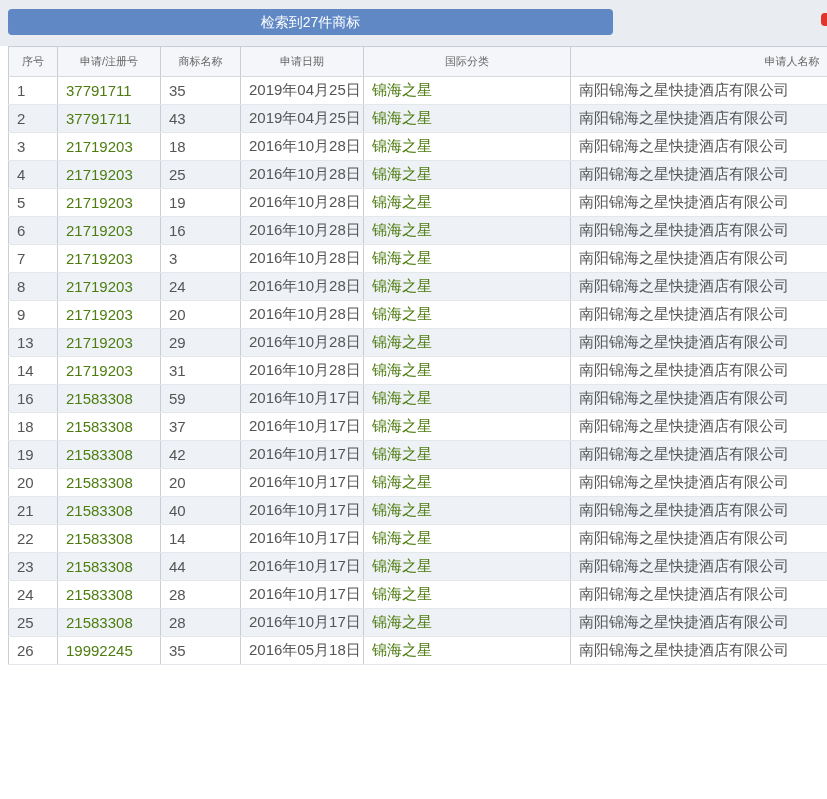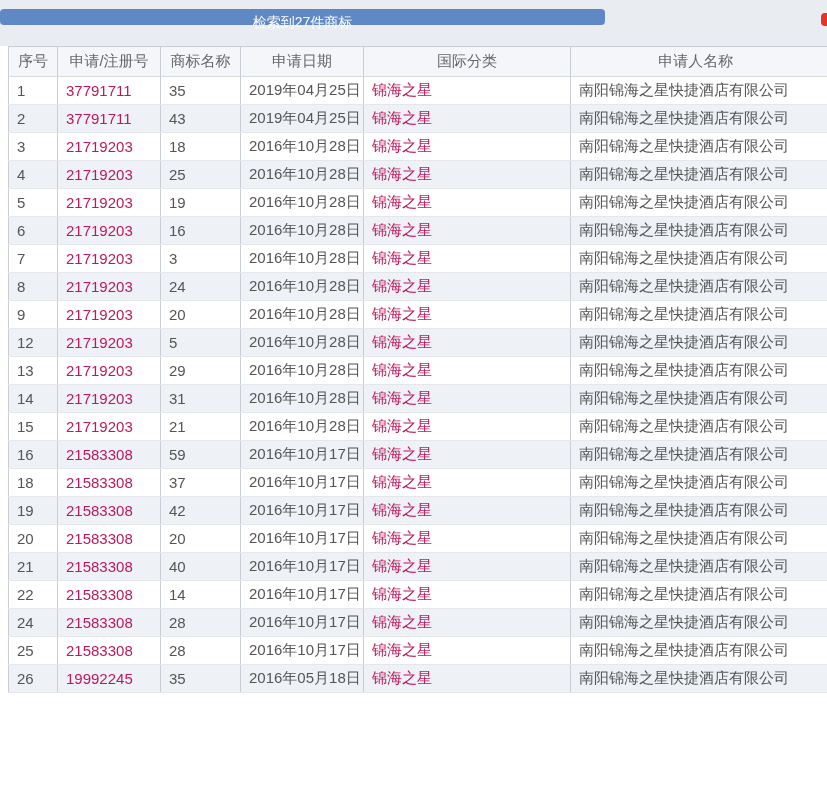--- a/index.html
+++ b/index.html
@@ -6,46 +6,46 @@
   body {
     width:827px; height:799px; overflow:hidden; position:relative;
     background:#ffffff;
     font-family:"Liberation Sans","DejaVu Sans",sans-serif;
   }
   .topbar {
     position:relative; width:827px; height:46px;
     background:#e9edf2; box-sizing:border-box; padding-top:9px;
   }
   .banner {
-    width:605px; height:16px; line-height:26px;
+    margin-left:8px; width:605px; height:26px; line-height:26px;
     background:#5f88c5; color:#ffffff; text-align:center;
     font-size:14px; border-radius:4px;
   }
   .red-partial {
     position:absolute; top:13px; right:-3px; width:9px; height:13px;
     background:#e0352b; border-radius:4px 0 0 4px;
   }
   table {
     margin-left:8px; width:819px; table-layout:fixed;
     border-collapse:collapse; font-size:15px; color:#555555;
   }
   th, td {
     border-left:1px solid #c9ced6;
     border-bottom:1px solid #e3e7eb;
     overflow:hidden; white-space:nowrap; box-sizing:border-box;
   }
   th {
     height:30px; background:#f4f6f9; color:#666666; font-weight:normal;
     border-top:1px solid #c9ced6; border-bottom:1px solid #d6dbe1;
-    text-align:center; font-size:15px;
-  }
-  th.col-applicant { padding-right:8px; }
+    text-align:center; font-size:11px;
+  }
+  th.col-applicant { text-align:right; padding-right:8px; }
   td { height:28px; padding-left:8px; text-align:left; }
   tbody tr:nth-child(even) td { background:#eef2f7; }
-  a.lnk { color:#be185d; text-decoration:none; cursor:pointer; }
+  a.lnk { color:#4d7c0f; text-decoration:none; cursor:pointer; }
 </style>
 </head>
 <body>
 
 <div class="topbar">
   <div class="banner">检索到27件商标</div>
   <div class="red-partial"></div>
 </div>
 
 <table>
@@ -134,95 +134,87 @@
   </tr>
       <tr>
     <td><span>9</span></td>
     <td><a class="lnk">21719203</a></td>
     <td><span>20</span></td>
     <td><span>2016年10月28日</span></td>
     <td><a class="lnk">锦海之星</a></td>
     <td><span>南阳锦海之星快捷酒店有限公司</span></td>
   </tr>
       <tr>
-    <td><span>12</span></td>
-    <td><a class="lnk">21719203</a></td>
-    <td><span>5</span></td>
-    <td><span>2016年10月28日</span></td>
-    <td><a class="lnk">锦海之星</a></td>
-    <td><span>南阳锦海之星快捷酒店有限公司</span></td>
-  </tr>
-      <tr>
     <td><span>13</span></td>
     <td><a class="lnk">21719203</a></td>
     <td><span>29</span></td>
     <td><span>2016年10月28日</span></td>
     <td><a class="lnk">锦海之星</a></td>
     <td><span>南阳锦海之星快捷酒店有限公司</span></td>
   </tr>
       <tr>
     <td><span>14</span></td>
     <td><a class="lnk">21719203</a></td>
     <td><span>31</span></td>
     <td><span>2016年10月28日</span></td>
     <td><a class="lnk">锦海之星</a></td>
     <td><span>南阳锦海之星快捷酒店有限公司</span></td>
   </tr>
       <tr>
-    <td><span>15</span></td>
-    <td><a class="lnk">21719203</a></td>
+    <td><span>16</span></td>
+    <td><a class="lnk">21583308</a></td>
+    <td><span>59</span></td>
+    <td><span>2016年10月17日</span></td>
+    <td><a class="lnk">锦海之星</a></td>
+    <td><span>南阳锦海之星快捷酒店有限公司</span></td>
+  </tr>
+      <tr>
+    <td><span>18</span></td>
+    <td><a class="lnk">21583308</a></td>
+    <td><span>37</span></td>
+    <td><span>2016年10月17日</span></td>
+    <td><a class="lnk">锦海之星</a></td>
+    <td><span>南阳锦海之星快捷酒店有限公司</span></td>
+  </tr>
+      <tr>
+    <td><span>19</span></td>
+    <td><a class="lnk">21583308</a></td>
+    <td><span>42</span></td>
+    <td><span>2016年10月17日</span></td>
+    <td><a class="lnk">锦海之星</a></td>
+    <td><span>南阳锦海之星快捷酒店有限公司</span></td>
+  </tr>
+      <tr>
+    <td><span>20</span></td>
+    <td><a class="lnk">21583308</a></td>
+    <td><span>20</span></td>
+    <td><span>2016年10月17日</span></td>
+    <td><a class="lnk">锦海之星</a></td>
+    <td><span>南阳锦海之星快捷酒店有限公司</span></td>
+  </tr>
+      <tr>
     <td><span>21</span></td>
-    <td><span>2016年10月28日</span></td>
-    <td><a class="lnk">锦海之星</a></td>
-    <td><span>南阳锦海之星快捷酒店有限公司</span></td>
-  </tr>
-      <tr>
-    <td><span>16</span></td>
-    <td><a class="lnk">21583308</a></td>
-    <td><span>59</span></td>
-    <td><span>2016年10月17日</span></td>
-    <td><a class="lnk">锦海之星</a></td>
-    <td><span>南阳锦海之星快捷酒店有限公司</span></td>
-  </tr>
-      <tr>
-    <td><span>18</span></td>
-    <td><a class="lnk">21583308</a></td>
-    <td><span>37</span></td>
-    <td><span>2016年10月17日</span></td>
-    <td><a class="lnk">锦海之星</a></td>
-    <td><span>南阳锦海之星快捷酒店有限公司</span></td>
-  </tr>
-      <tr>
-    <td><span>19</span></td>
-    <td><a class="lnk">21583308</a></td>
-    <td><span>42</span></td>
-    <td><span>2016年10月17日</span></td>
-    <td><a class="lnk">锦海之星</a></td>
-    <td><span>南阳锦海之星快捷酒店有限公司</span></td>
-  </tr>
-      <tr>
-    <td><span>20</span></td>
-    <td><a class="lnk">21583308</a></td>
-    <td><span>20</span></td>
-    <td><span>2016年10月17日</span></td>
-    <td><a class="lnk">锦海之星</a></td>
-    <td><span>南阳锦海之星快捷酒店有限公司</span></td>
-  </tr>
-      <tr>
-    <td><span>21</span></td>
     <td><a class="lnk">21583308</a></td>
     <td><span>40</span></td>
     <td><span>2016年10月17日</span></td>
     <td><a class="lnk">锦海之星</a></td>
     <td><span>南阳锦海之星快捷酒店有限公司</span></td>
   </tr>
       <tr>
     <td><span>22</span></td>
     <td><a class="lnk">21583308</a></td>
     <td><span>14</span></td>
+    <td><span>2016年10月17日</span></td>
+    <td><a class="lnk">锦海之星</a></td>
+    <td><span>南阳锦海之星快捷酒店有限公司</span></td>
+  </tr>
+      <tr>
+    <td><span>23</span></td>
+    <td><a class="lnk">21583308</a></td>
+    <td><span>44</span></td>
     <td><span>2016年10月17日</span></td>
     <td><a class="lnk">锦海之星</a></td>
     <td><span>南阳锦海之星快捷酒店有限公司</span></td>
   </tr>
       <tr>
     <td><span>24</span></td>
     <td><a class="lnk">21583308</a></td>
     <td><span>28</span></td>
     <td><span>2016年10月17日</span></td>
     <td><a class="lnk">锦海之星</a></td>

